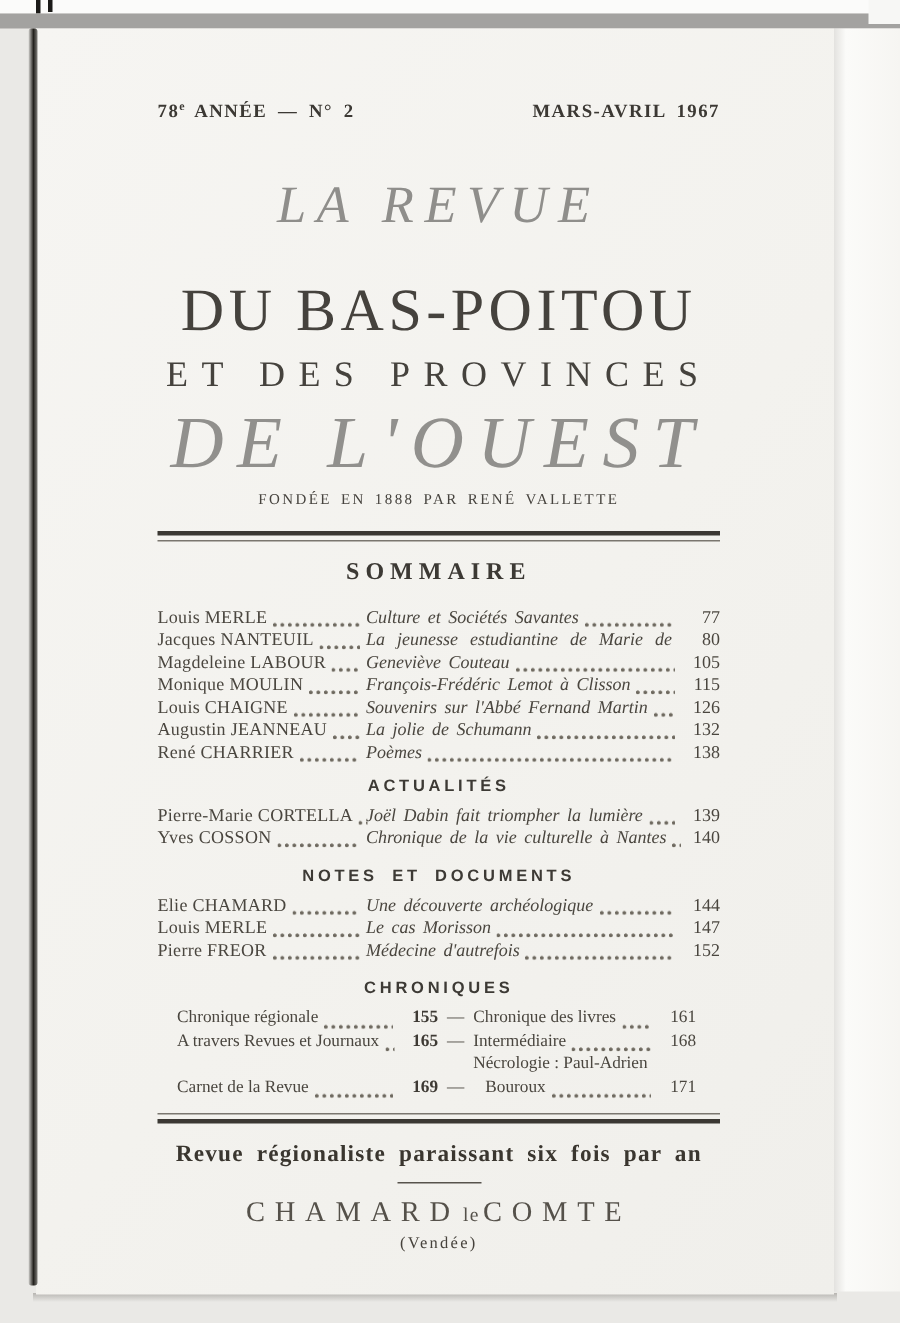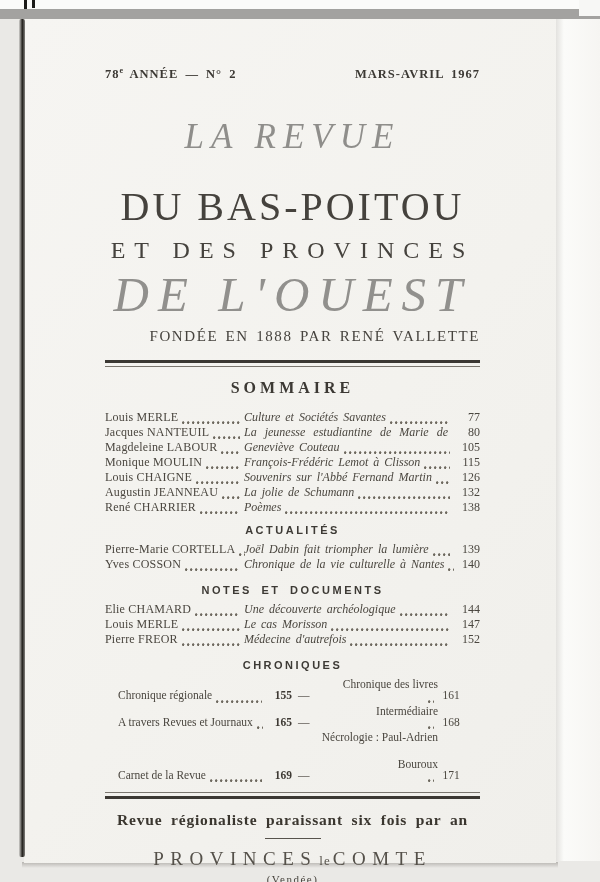--- a/index.html
+++ b/index.html
@@ -37,21 +37,21 @@
   
   .title-block { text-align:center; }
   .title-l1 { margin-top:27px; font-style:italic; font-size:35px; line-height:56px;
     letter-spacing:7px; color:#8f8e8b; font-weight:normal; white-space:nowrap; }
   .title-l2 { margin-top:20px; font-size:40px; line-height:44px; letter-spacing:3px;
     color:#45423d; font-weight:normal; white-space:nowrap; }
   .title-l3 { margin-top:7px; font-size:24px; line-height:28px; letter-spacing:9px;
     color:#45423d; white-space:nowrap; }
   .title-l4 { margin-top:5px; font-style:italic; font-size:49px; line-height:52px;
     letter-spacing:9px; color:#91908d; white-space:nowrap; }
-  .founded { margin-top:7px; font-size:15px; letter-spacing:1.6px; color:#46433e; word-spacing:2px;text-align:right; }
+  .founded { margin-top:7px; font-size:10px; letter-spacing:1.6px; color:#46433e; word-spacing:2px; }
   
   .rule-top { margin-top:15px; }
   .rule-top .thick { height:3px; background:#3b3833; }
   .rule-top .thin  { height:1px; background:#7a766f; margin-top:3px; }
   .rule-bottom { margin-top:9px; }
   .rule-bottom .thin  { height:1px; background:#7a766f; }
   .rule-bottom .thick { height:3px; background:#3b3833; margin-top:3px; }
   
   .sommaire-heading { margin-top:12px; text-align:center; font-size:16px; font-weight:bold;
     letter-spacing:4px; color:#3c3934; }
@@ -75,24 +75,24 @@
   .mt-notes { margin-top:12px; margin-bottom:6px; }
   .mt-chron { margin-top:12px; margin-bottom:6px; }
   
   .chron { font-size:11.5px; color:#4a463f; padding:0 16px 0 13px; }
   .chron-row { display:flex; align-items:flex-end; line-height:15.5px; }
   .c-left { display:flex; align-items:flex-end; width:148px; flex:none; }
   .c-left .lbl { white-space:nowrap; }
   .c-lpage { flex:none; width:26px; text-align:right; font-weight:bold; color:#3e3a34; }
   .c-dash { flex:none; padding:0 6px; }
   .c-right { flex:1; display:flex; flex-direction:column; min-width:0; }
-  .c-rline { display:flex; align-items:flex-end;flex-direction:column; }
+  .c-rline { display:flex; align-items:flex-end; }
   .c-rline .lbl { white-space:nowrap; }
   .c-rline2 .lbl { margin-left:8px; }
-  .c-rpage { flex:none; width:26px; text-align:center; }
+  .c-rpage { flex:none; width:26px; text-align:right; }
   .chron-row.wrap .c-rline1 .leader { background:none; }
   
   .tagline { margin-top:12px; text-align:center; font-size:15.5px; font-weight:bold;
     letter-spacing:0.8px; word-spacing:4px; color:#3a362f; }
   .short-rule { width:56px; height:1px; background:#57534c; margin:9px auto 0; }
   .city { margin-top:9px; text-align:center; font-size:19px; letter-spacing:6.5px;
     color:#55514a; white-space:nowrap; }
   .city .mid { font-size:13px; letter-spacing:1px; margin:0 2px; }
   .region { margin-top:3px; text-align:center; font-size:11px; letter-spacing:1.5px; color:#46423c; }
 </style>
@@ -372,18 +372,18 @@
       </div>
     </div>
 
   <div class="rule-bottom">
     <div class="thin"></div>
     <div class="thick"></div>
   </div>
 
   <div class="tagline">Revue régionaliste paraissant six fois par an</div>
   <div class="short-rule"></div>
-  <div class="city"><span>PROVINCES</span><span class="mid">le</span><span>COMTE</span></div>
+  <div class="city"><span>CHAMARD</span><span class="mid">le</span><span>COMTE</span></div>
   <div class="region">(Vendée)</div>
 
 </div>
 
 <div class="spine-shadow"></div>
 
 </body></html>

